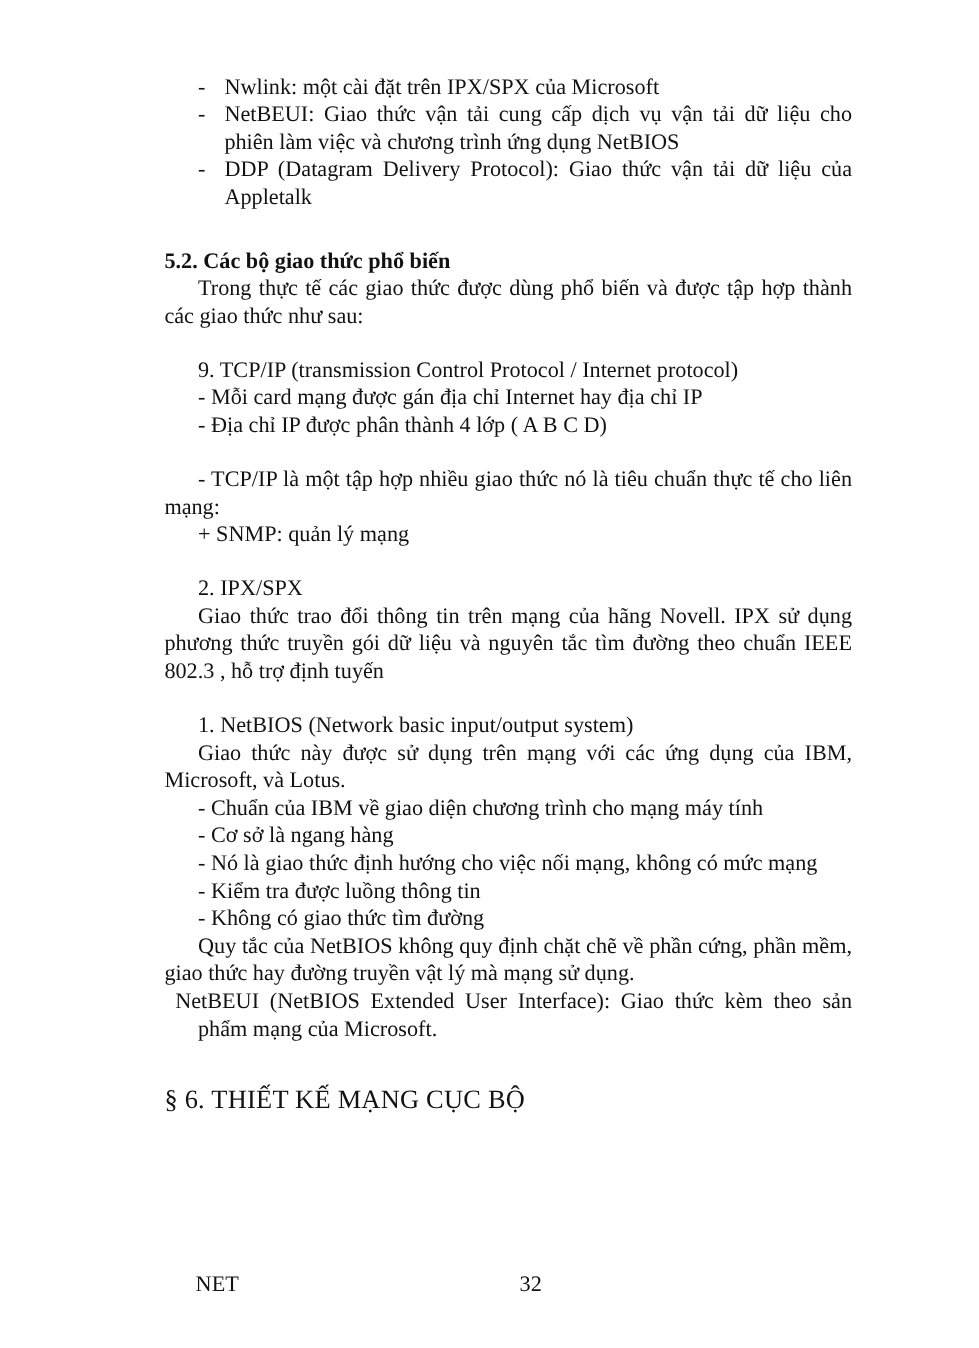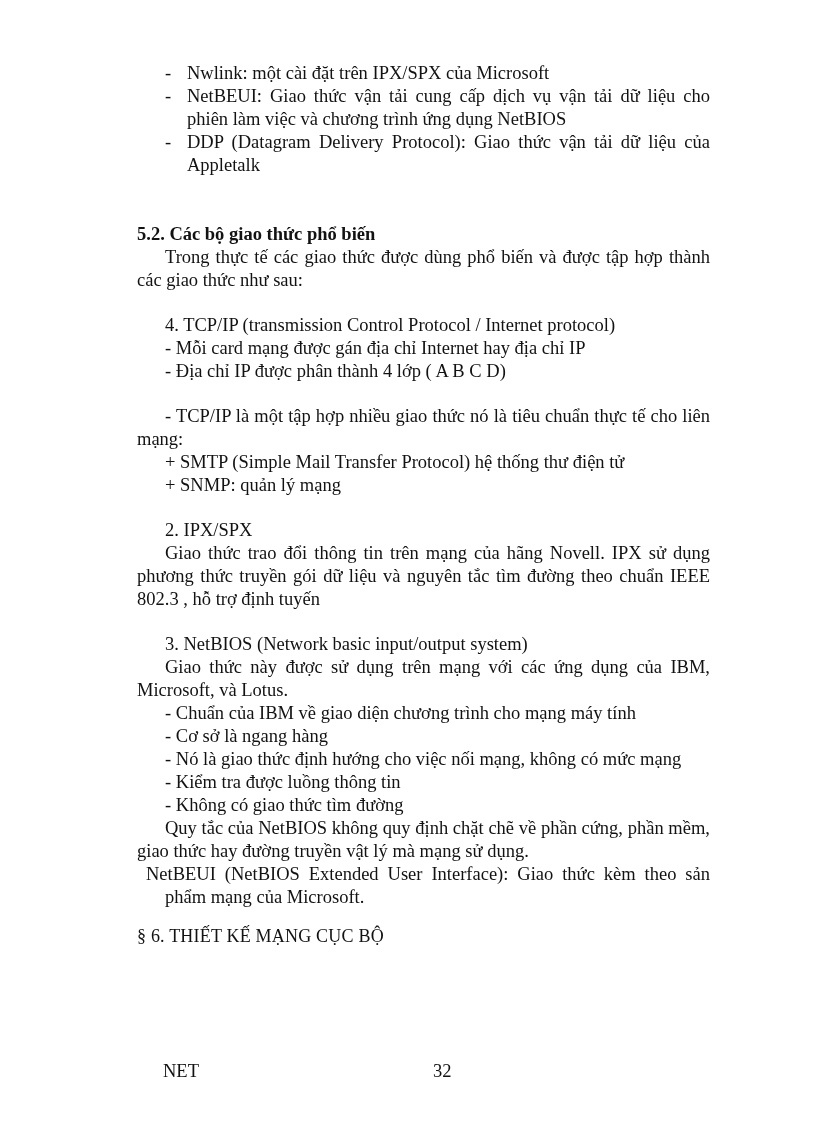--- a/index.html
+++ b/index.html
@@ -13,22 +13,22 @@
     line-height:23px;
     color:#121212;
     padding-left:21px;
   }
   .content { position:absolute; left:137px; top:62px; width:573px; }
   p { margin:0; }
   
   .li { padding-left:50px; text-indent:-22px; text-align:justify; }
   .mk { display:inline-block; width:22px; text-indent:0; }
   
-  .h52 { margin-top:46px; font-weight:bold; }
-  .h6  { margin-top:16px; font-size:18px; letter-spacing:0.2px; }
+  .h52 { margin-top:30px; font-weight:bold; }
+  .h6  { margin-top:34px; font-size:22px; letter-spacing:0.2px; }
   
   .p-ind  { text-indent:28px; text-align:justify; }
   .line-ind { text-indent:28px; }
   .p-intro { }
   .sp1 { margin-top:22px; }
   
   .p-hang { padding-left:28px; text-indent:-19px; text-align:justify; }
   
   .footer { position:absolute; left:137px; top:1060px; width:573px; }
   .f-left { margin-left:26px; }
@@ -41,33 +41,32 @@
   <div class="content">
 
     <p class="li"><span class="mk">-</span><span>Nwlink: một cài đặt trên IPX/SPX của Microsoft</span></p>
     <p class="li"><span class="mk">-</span><span>NetBEUI: Giao thức vận tải cung cấp dịch vụ vận tải dữ liệu cho phiên làm việc và chương trình ứng dụng NetBIOS</span></p>
     <p class="li"><span class="mk">-</span><span>DDP (Datagram Delivery Protocol): Giao thức vận tải dữ liệu của Appletalk</span></p>
 
     <p class="h52">5.2. Các bộ giao thức phổ biến</p>
 
     <p class="p-ind p-intro">Trong thực tế các giao thức được dùng phổ biến và được tập hợp thành các giao thức như sau:</p>
 
-    <p class="line-ind sp1">4. TCP/IP (transmission Control Protocol / Internet protocol)</p>
+    <p class="line-ind sp1">9. TCP/IP (transmission Control Protocol / Internet protocol)</p>
     <p class="line-ind">- Mỗi card mạng được gán địa chỉ Internet hay địa chỉ IP</p>
     <p class="line-ind">- Địa chỉ IP được phân thành 4 lớp ( A B C D)</p>
 
     <p class="p-ind sp1">- TCP/IP là một tập hợp nhiều giao thức nó là tiêu chuẩn thực tế cho liên mạng:</p>
 
-    <p class="line-ind">+ SMTP (Simple Mail Transfer Protocol) hệ thống thư điện tử</p>
     <p class="line-ind">+ SNMP: quản lý mạng</p>
 
     <p class="line-ind sp1">2. IPX/SPX</p>
     <p class="p-ind">Giao thức trao đổi thông tin trên mạng của hãng Novell. IPX sử dụng phương thức truyền gói dữ liệu và nguyên tắc tìm đường theo chuẩn IEEE 802.3 , hỗ trợ định tuyến</p>
 
-    <p class="line-ind sp1">3. NetBIOS (Network basic input/output system)</p>
+    <p class="line-ind sp1">1. NetBIOS (Network basic input/output system)</p>
     <p class="p-ind">Giao thức này được sử dụng trên mạng với các ứng dụng của IBM, Microsoft, và Lotus.</p>
     <p class="line-ind">- Chuẩn của IBM về giao diện chương trình cho mạng máy tính</p>
     <p class="line-ind">- Cơ sở là ngang hàng</p>
     <p class="line-ind">- Nó là giao thức định hướng cho việc nối mạng, không có mức mạng</p>
     <p class="line-ind">- Kiểm tra được luồng thông tin</p>
     <p class="line-ind">- Không có giao thức tìm đường</p>
     <p class="p-ind">Quy tắc của NetBIOS không quy định chặt chẽ về phần cứng, phần mềm, giao thức hay đường truyền vật lý mà mạng sử dụng.</p>
     <p class="p-hang">NetBEUI (NetBIOS Extended User Interface): Giao thức kèm theo sản phẩm mạng của Microsoft.</p>
 
     <p class="h6">§ 6. THIẾT KẾ MẠNG CỤC BỘ</p>

